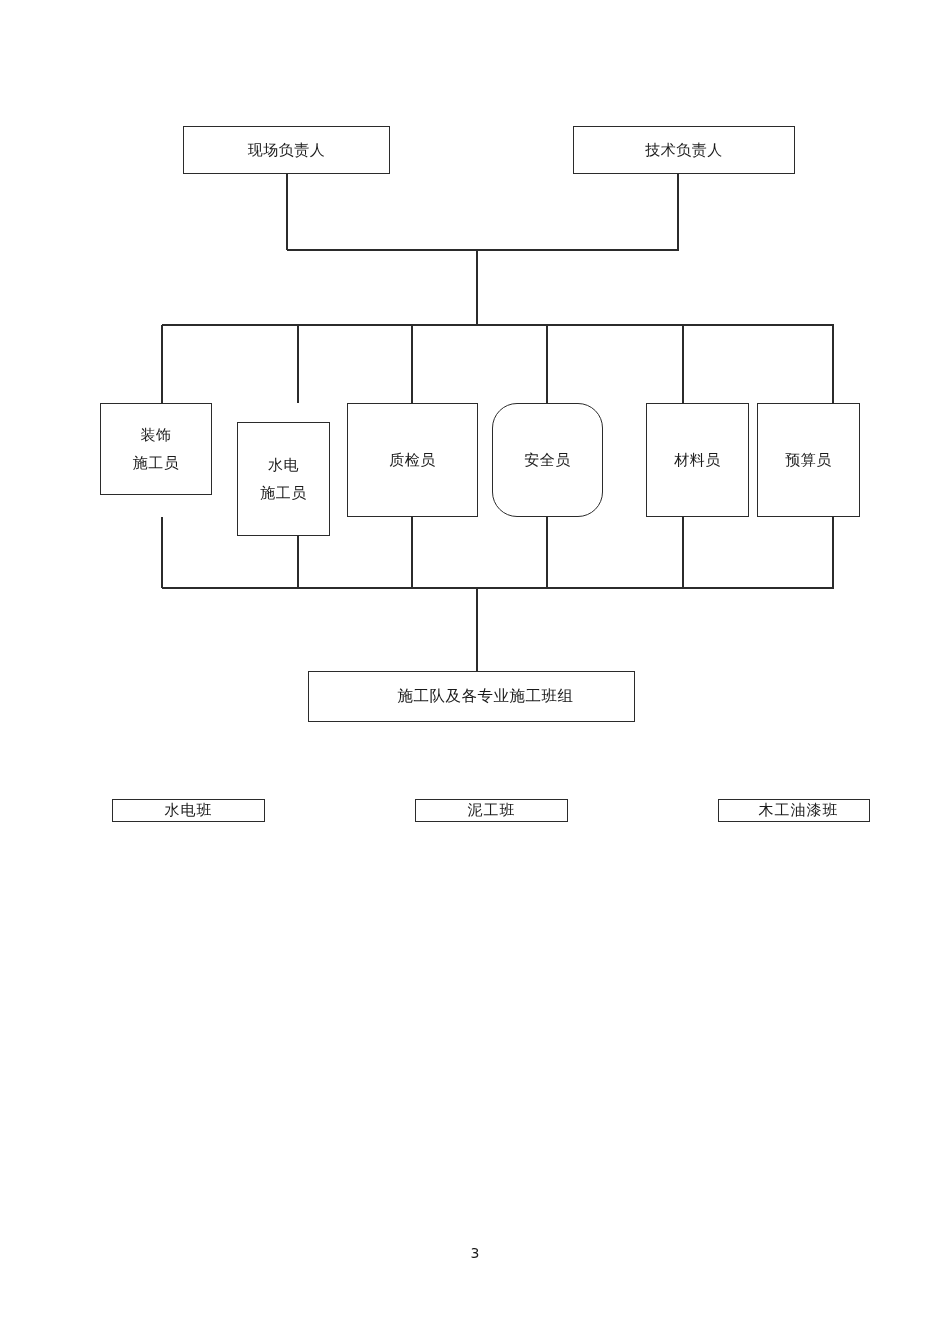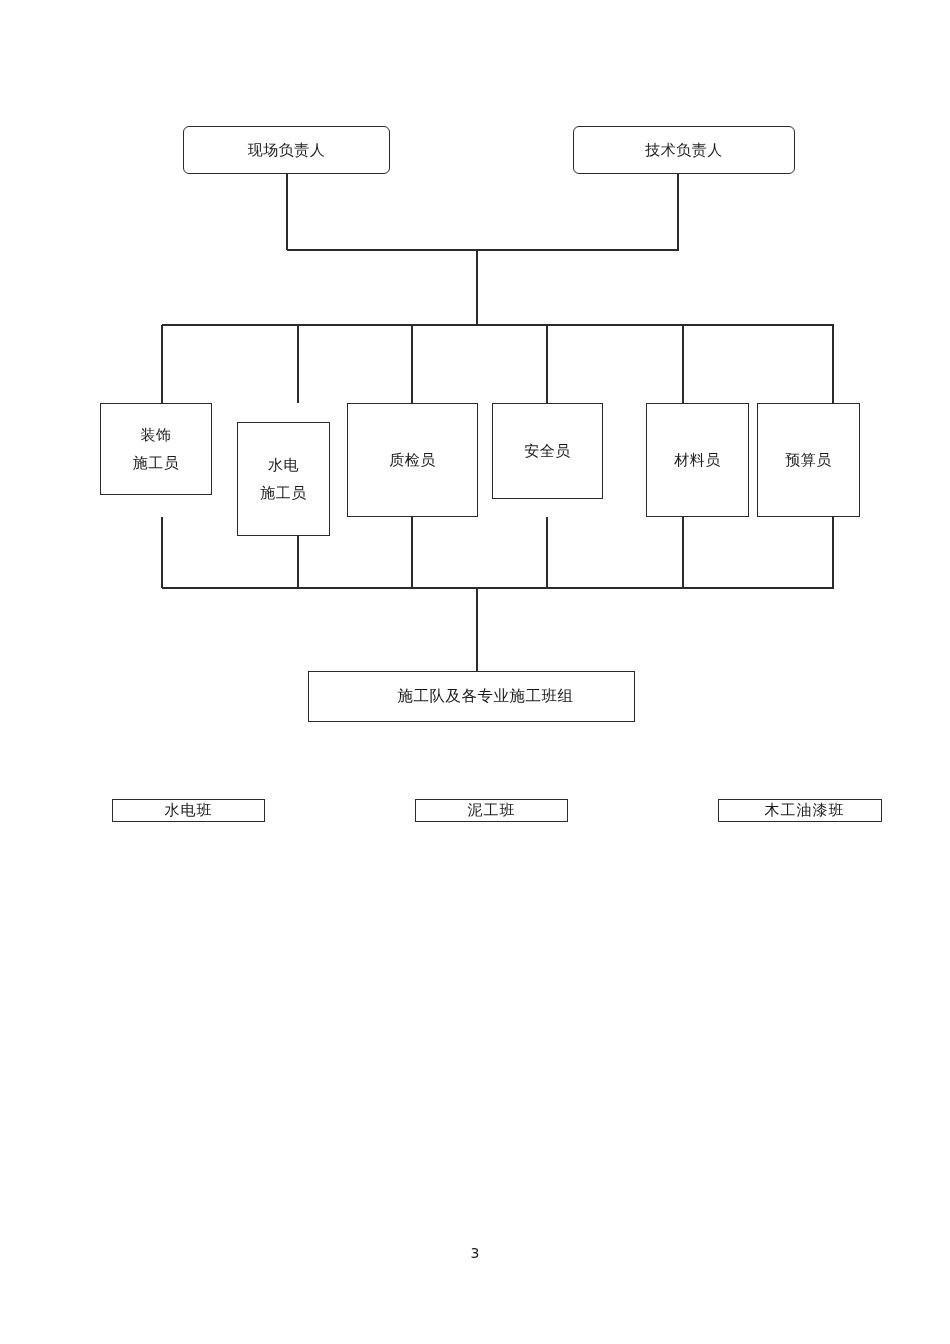--- a/index.html
+++ b/index.html
@@ -38,21 +38,20 @@
     line-height: 1.9;
     text-align: center;
     letter-spacing: 0.5px;
   }
   .node .line {
     display: block;
     white-space: nowrap;
   }
   .node-top {
     font-size: 15px;
-    border-radius: 6px;
   }
   .node-mid {
     font-size: 15px;
   }
   .node-assembly {
     font-size: 15.5px;
     padding-left: 28px;
   }
   .node-crew {
     font-size: 15px;
@@ -108,36 +107,36 @@
         <span class="line">装饰</span>
         <span class="line">施工员</span>
       </div>
       <div class="node node-mid" style="left: 237px; top: 403px; width: 93px; height: 114px; margin-top: 19px;">
         <span class="line">水电</span>
         <span class="line">施工员</span>
       </div>
       <div class="node node-mid" style="left: 347px; top: 403px; width: 131px; height: 114px; text-align: center;">
         <span class="line">质检员</span>
       </div>
-      <div class="node node-mid" style="left: 492px; top: 403px; width: 111px; height: 96px;">
+      <div class="node node-mid" style="left: 492px; top: 403px; width: 111px; height: 114px; border-radius: 25px;">
         <span class="line">安全员</span>
       </div>
       <div class="node node-mid" style="left: 622px; top: 403px; width: 103px; height: 114px; margin-left: 24px;">
         <span class="line">材料员</span>
       </div>
       <div class="node node-mid" style="left: 757px; top: 403px; width: 103px; height: 114px;">
         <span class="line">预算员</span>
       </div>
       <div class="node node-assembly" style="left: 308px; top: 671px; width: 327px; height: 51px;">
         <span class="line">施工队及各专业施工班组</span>
       </div>
       <div class="node node-crew" style="left: 112px; top: 799px; width: 153px; height: 23px;">
         <span class="line">水电班</span>
       </div>
       <div class="node node-crew" style="left: 415px; top: 799px; width: 153px; height: 23px;">
         <span class="line">泥工班</span>
       </div>
-      <div class="node node-crew" style="left: 718px; top: 799px; width: 164px; height: 23px; padding-left: 9px;">
+      <div class="node node-crew" style="left: 718px; top: 799px; width: 152px; height: 23px; padding-left: 9px;">
         <span class="line">木工油漆班</span>
       </div>
     </div>
   <div class="page-number" style="top: 1245px;">3</div>
 </div>
 
 </body></html>

